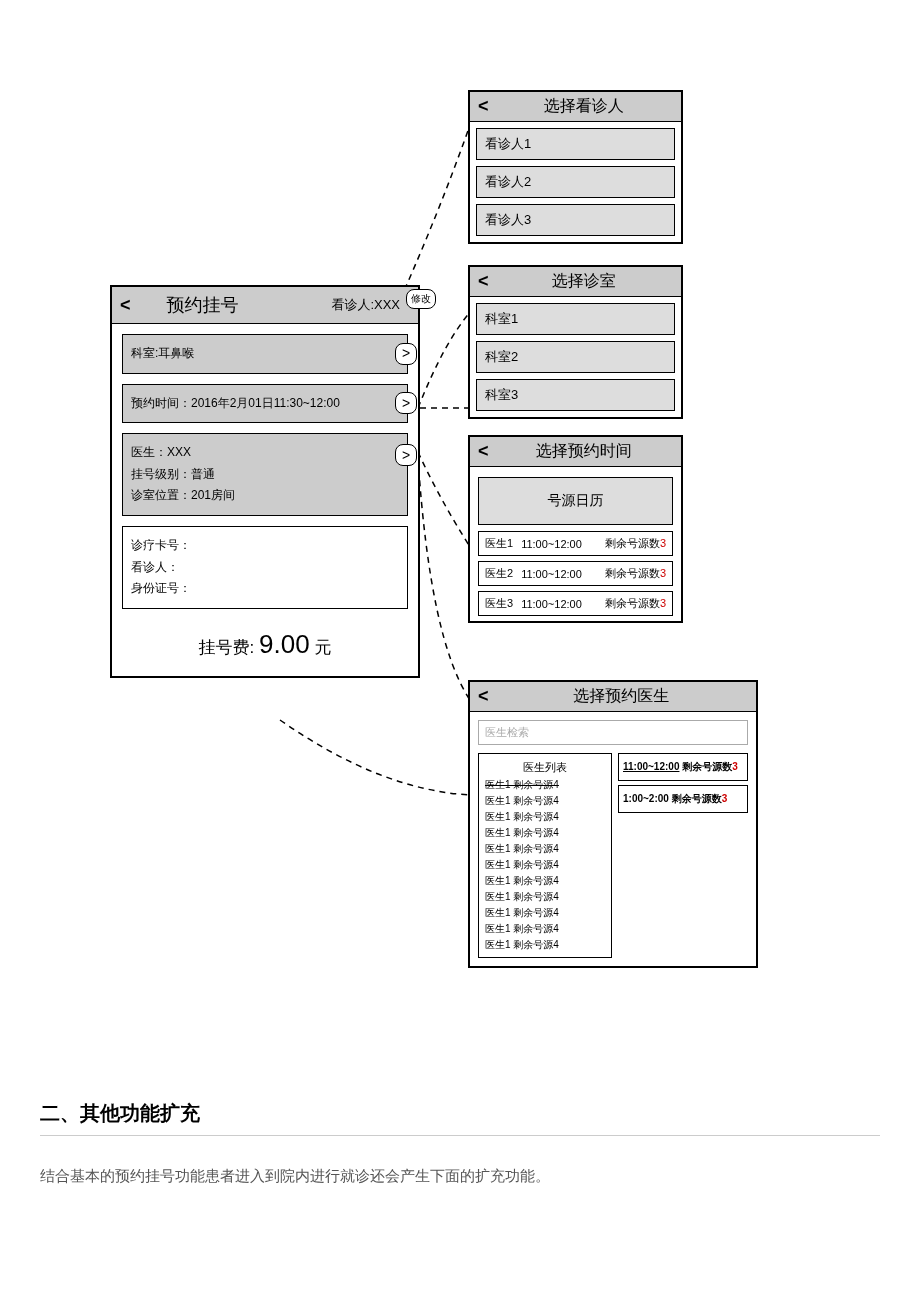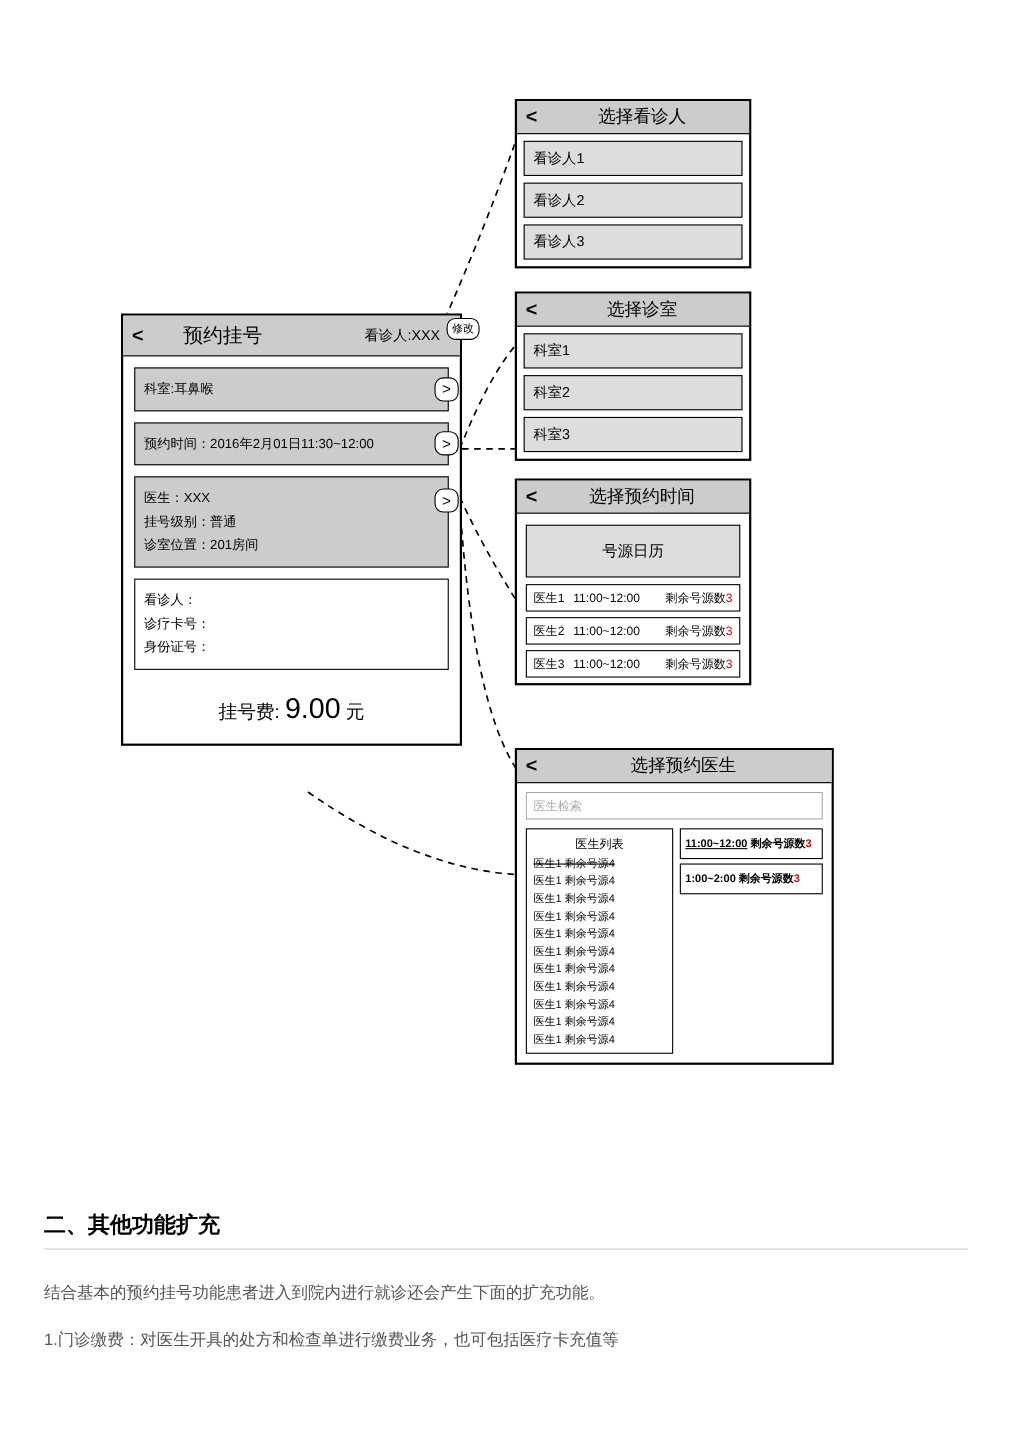--- a/index.html
+++ b/index.html
@@ -256,22 +256,22 @@
     </div>
 
     <div class="block">
       <div>医生：XXX</div>
       <div>挂号级别：普通</div>
       <div>诊室位置：201房间</div>
       <span class="chev-btn top-pos">&gt;</span>
     </div>
 
     <div class="block white">
+      <div>诊疗卡号：</div>
       <div>看诊人：</div>
-      <div>诊疗卡号：</div>
       <div>身份证号：</div>
     </div>
 
     <div class="fee-row">
       <span>挂号费:</span>
       <span class="amount">9.00</span>
       <span>元</span>
     </div>
 
   </div>
@@ -351,14 +351,13 @@
         </div>
       </div>
     </div>
   </div>
 
 </div>
 
 <div class="article">
   <h2>二、其他功能扩充</h2>
   <p>结合基本的预约挂号功能患者进入到院内进行就诊还会产生下面的扩充功能。</p>
-  <p>1.门诊缴费：对医生开具的处方和检查单进行缴费业务，也可包括医疗卡充值等</p>
 </div>
 
 </body></html>

